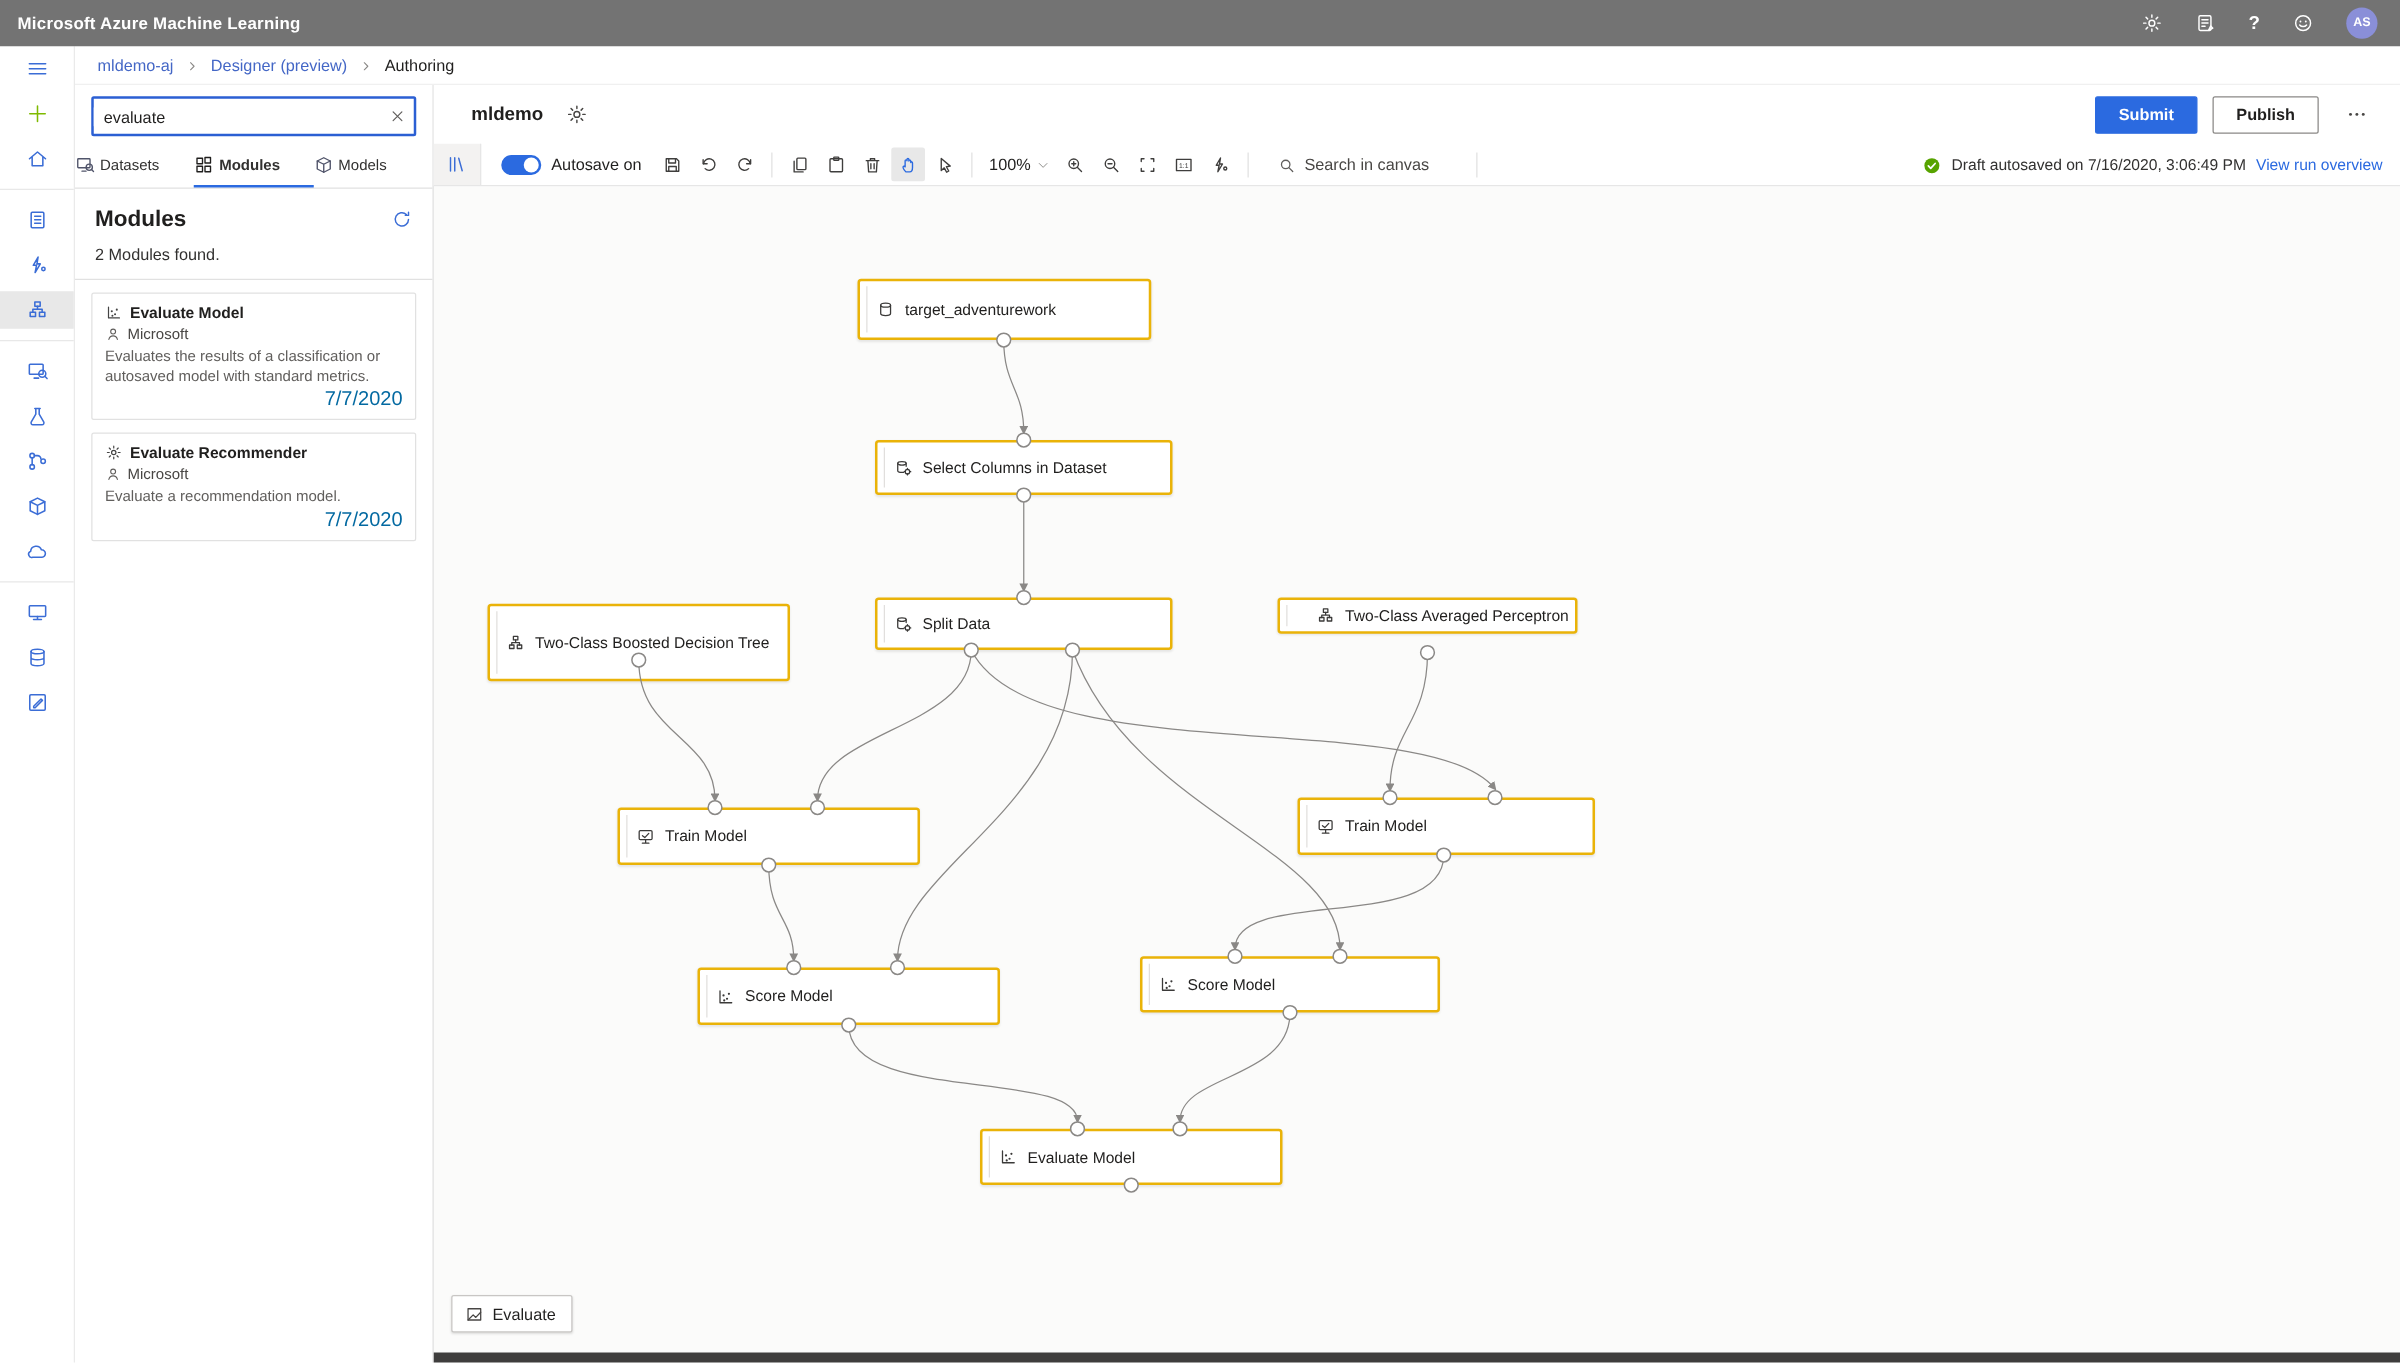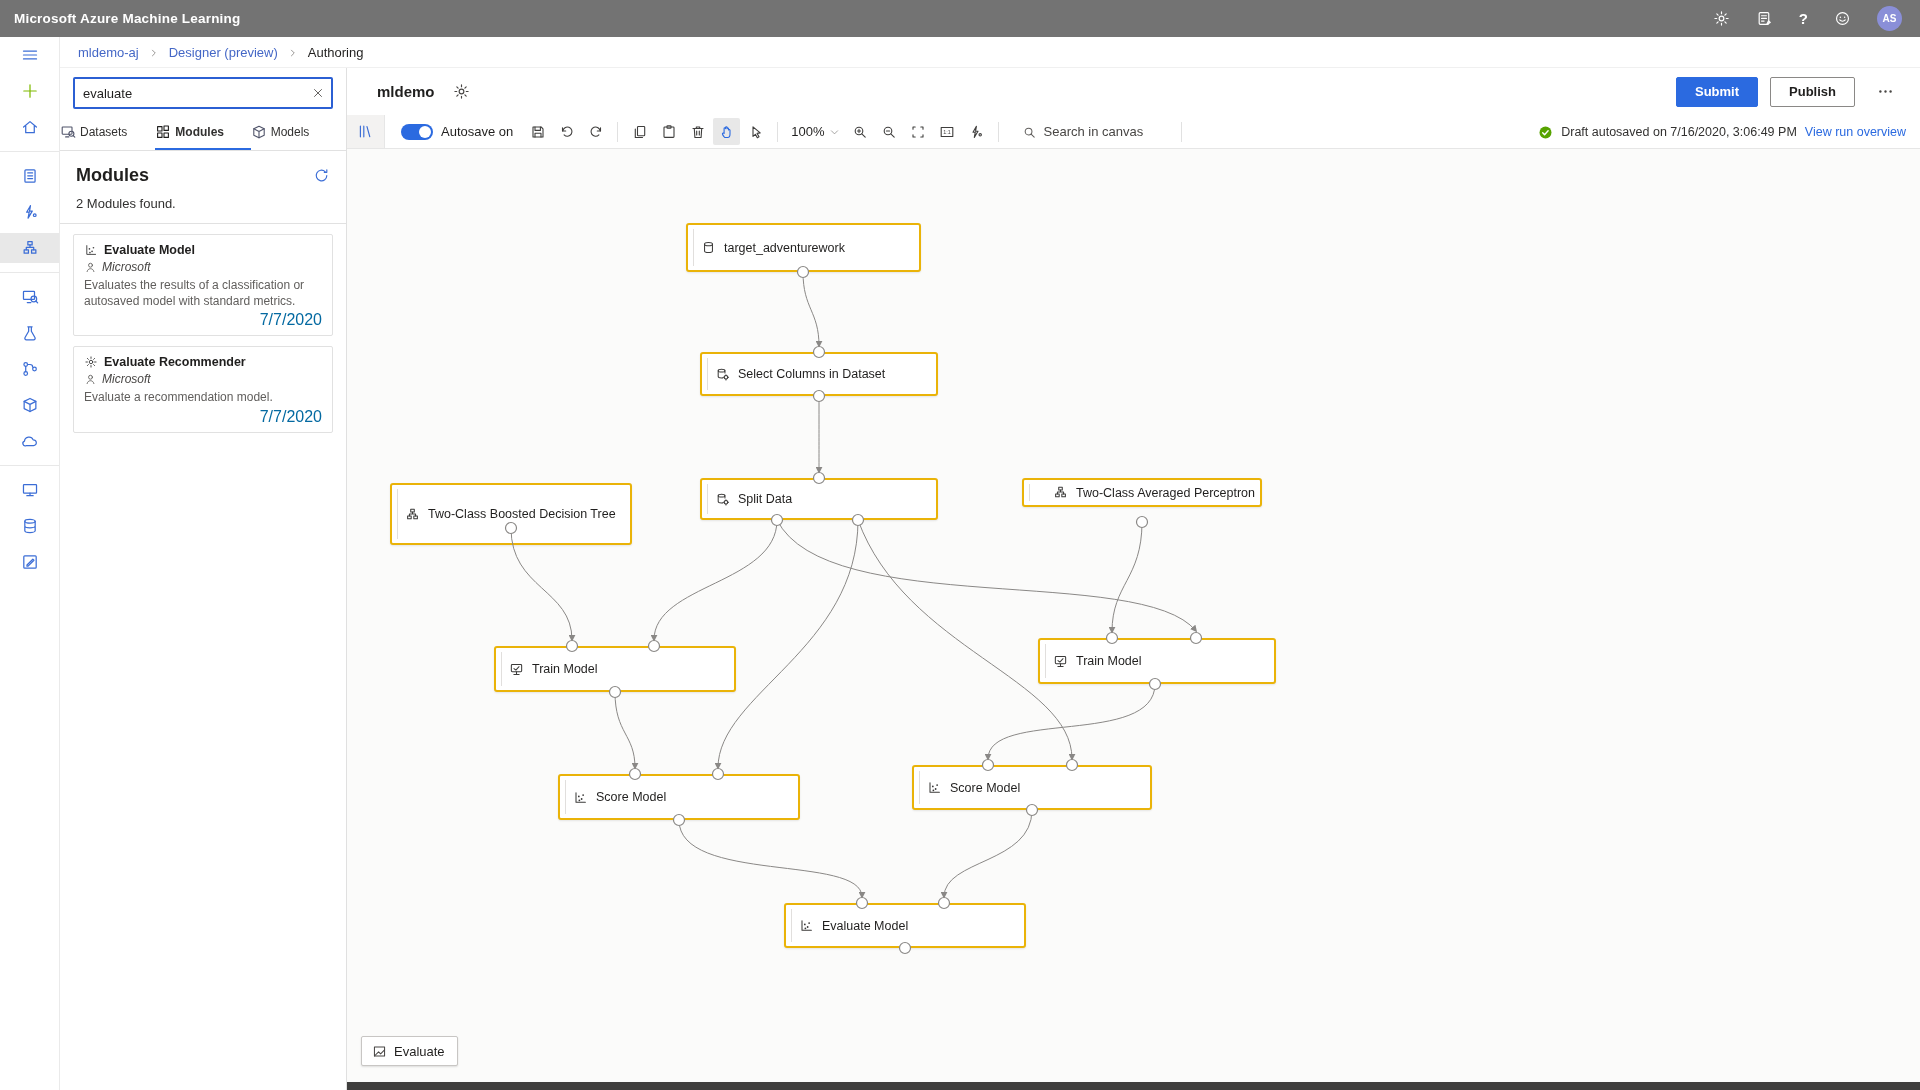--- a/index.html
+++ b/index.html
@@ -53,21 +53,21 @@
   .panel-head { padding:14px 16px 12px 16px; border-bottom:1px solid #e1e1e1; }
   .panel-head .row1 { display:flex; align-items:center; justify-content:space-between; }
   .panel-title { font-size:18px; font-weight:bold; }
   .refresh { color:#3b6dd6; cursor:pointer; display:flex; }
   .result-count { font-size:13px; color:#323130; margin-top:10px; }
 
   .cards { padding:10px 13px; display:flex; flex-direction:column; gap:10px; }
   .card { border:1px solid #e1e1e1; border-radius:2px; padding:8px 10px 6px 10px; background:#fff; cursor:pointer; }
   .card-title { display:flex; align-items:center; gap:6px; font-size:12.5px; font-weight:bold; color:#201f1e; }
   .card-title .ic { color:#444; }
-  .card-pub { display:flex; align-items:center; gap:5px; font-size:12px; color:#484644; margin-top:3px;font-style:italic; }
+  .card-pub { display:flex; align-items:center; gap:5px; font-size:12px; color:#484644; margin-top:3px; }
   .card-pub .ic { color:#605e5c; }
   .card-desc { font-size:12px; color:#605e5c; line-height:1.35; margin-top:3px; }
   .card-date { font-size:16px; color:#0369a1; text-align:right; margin-top:2px; }
 
   
   .main-header { position:absolute; left:347px; top:68px; right:0; height:47px; background:#fff;
     display:flex; align-items:center; padding:0 16px 0 30px; z-index:10; }
   .pipeline-name { font-size:15px; font-weight:bold; }
   .main-header .gear { color:#484644; margin-left:18px; cursor:pointer; display:flex; }
   .header-actions { margin-left:auto; display:flex; align-items:center; gap:12px; }

